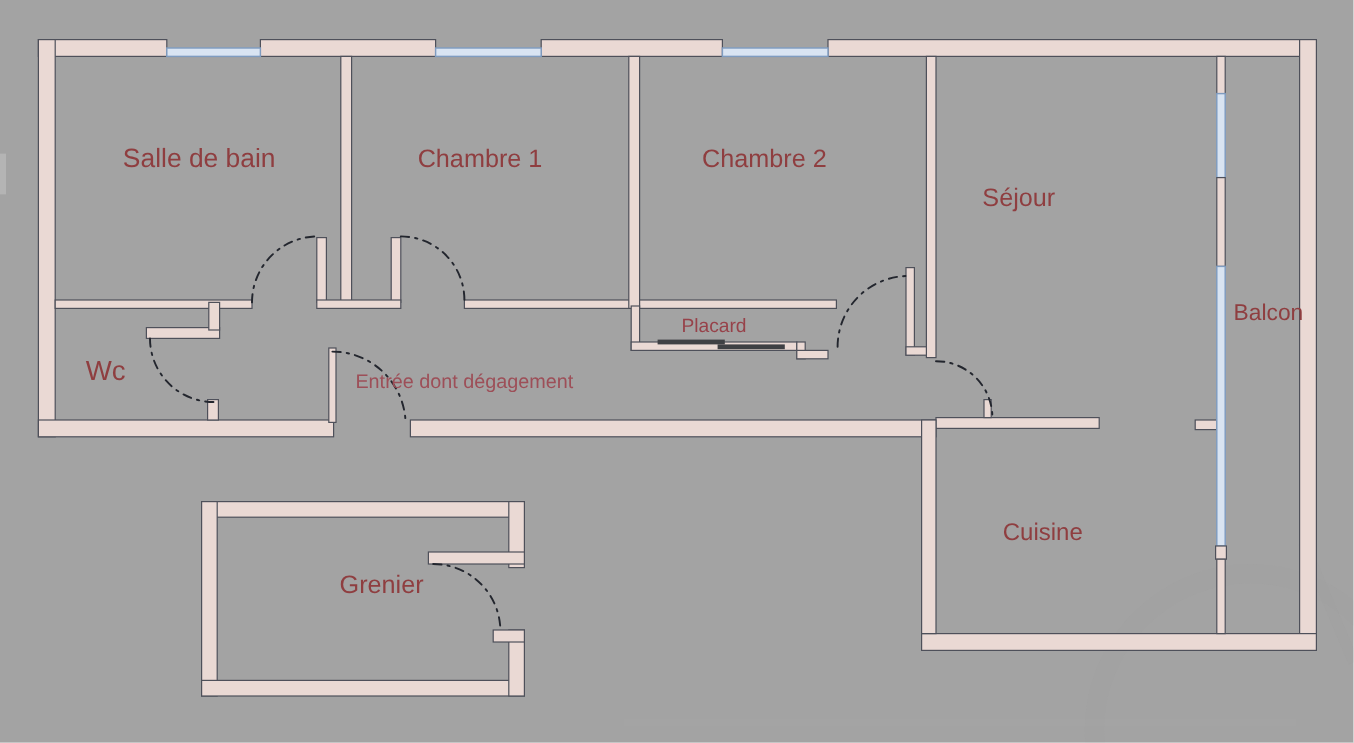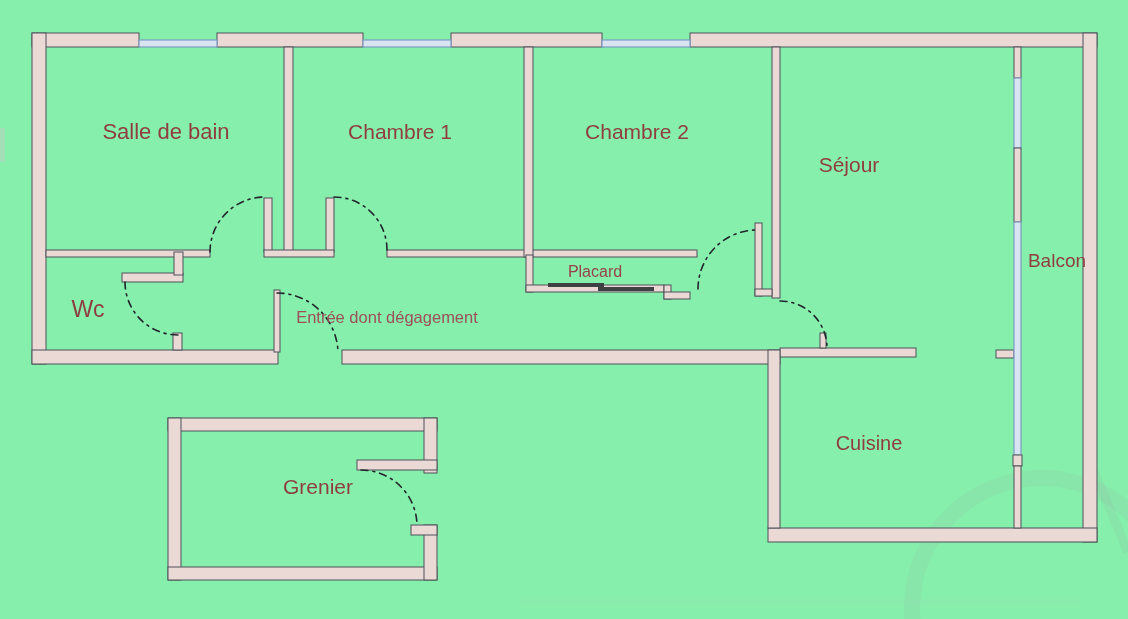--- a/index.html
+++ b/index.html
@@ -1,16 +1,16 @@
 <!DOCTYPE html>
 <html><head>
 <meta charset="utf-8">
 <style>
   html,body{margin:0;padding:0;background:#ffffff;}
-  #stage{position:relative;width:1128px;height:619px;background:#86efac;overflow:hidden;
+  #stage{position:relative;width:1128px;height:619px;background:#a3a3a3;overflow:hidden;
          font-family:"Liberation Sans", sans-serif;}
   svg{position:absolute;left:0;top:0;}
   .wall{fill:#EAD9D4;stroke:#4E505A;stroke-width:1;}
   .glass{fill:#D9E4F2;stroke:#7F9CC0;stroke-width:1.2;}
   .slider{fill:#3F4044;stroke:none;}
   .arc{fill:none;stroke:#23262E;stroke-width:1.6;stroke-dasharray:7 5 2 5;stroke-linecap:round;}
   .room-label{fill:#8F3E40;font-family:"Liberation Sans", sans-serif;}
   .entry-label{fill:#9D4F58;}
   .placard-label{fill:#97424A;}
   .watermark{stroke:#9A9A9A;fill:none;}

